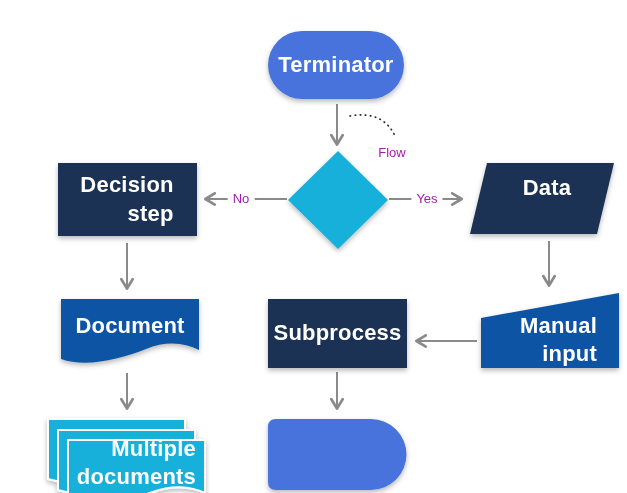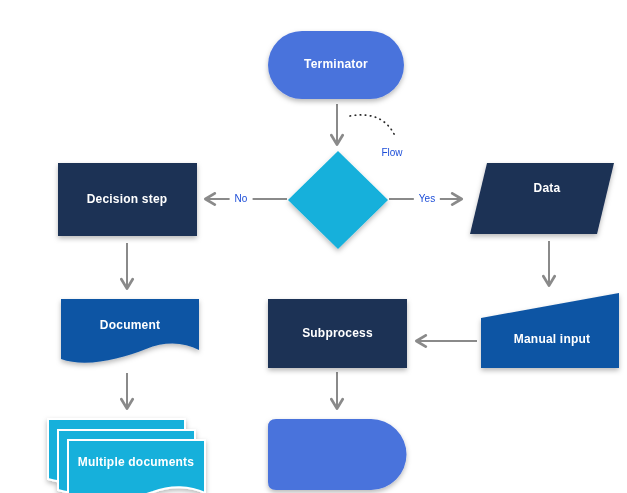--- a/index.html
+++ b/index.html
@@ -3,26 +3,26 @@
 <meta charset="utf-8">
 <style>
   html,body{margin:0;padding:0;background:#fff;}
   .stage{
     position:relative;width:627px;height:493px;overflow:hidden;background:#fff;
     font-family:"Liberation Sans",sans-serif;
   }
   .stage svg{position:absolute;left:0;top:0;}
   .lbl{
     position:absolute;display:flex;align-items:center;justify-content:center;
-    text-align:right;color:#fff;font-weight:700;font-size:12px;line-height:1.28;
+    text-align:right;color:#fff;font-weight:700;font-size:22px;line-height:1.28;
     pointer-events:none;letter-spacing:.2px;
   }
   .tag{
     position:absolute;transform:translate(-50%,-50%);
-    font-size:10px;color:#1d4ed8;background:#fff;padding:0 5px;line-height:18px;
+    font-size:13px;color:#a21caf;background:#fff;padding:0 5px;line-height:18px;
   }
   .tag.nobg{background:transparent;padding:0;}
 </style>
 </head>
 <body>
 
 <div class="stage">
 
   <svg width="627" height="493" viewBox="0 0 627 493">
     <defs>

